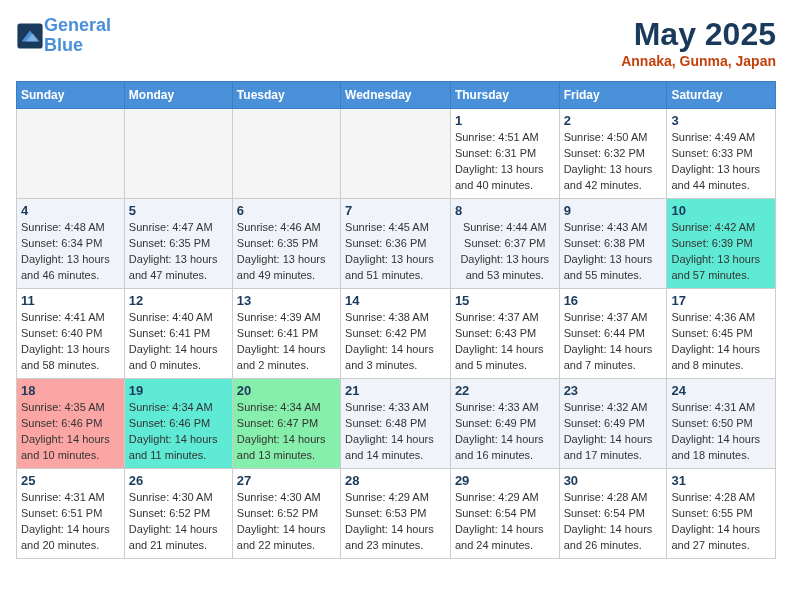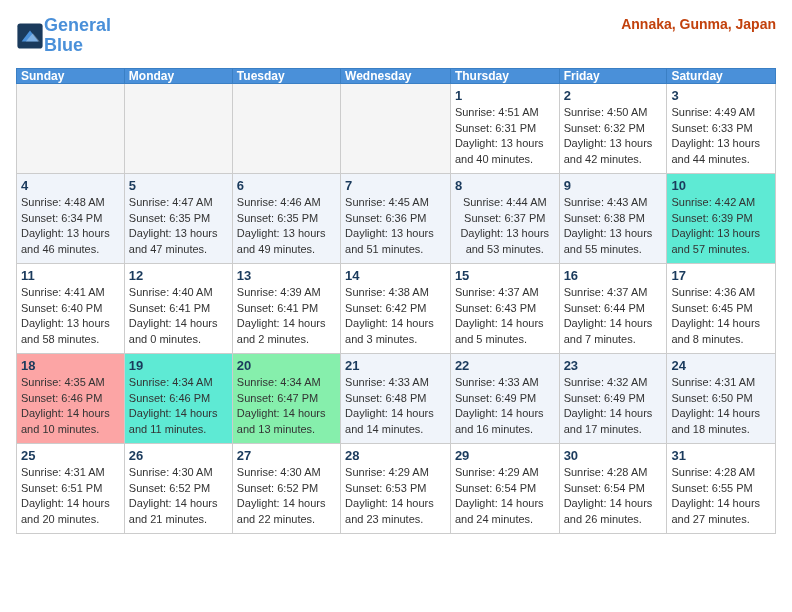--- a/index.html
+++ b/index.html
@@ -48,21 +48,21 @@
     }
     table {
       width: 100%;
       border-collapse: collapse;
       font-size: 11px;
     }
     .day-header {
       background: #4a90d9;
       color: #fff;
       font-weight: bold;
-      padding: 0 4px;
+      padding: 6px 4px;
       text-align: left;
       border: 1px solid #3a7fc4;
       font-size: 12px;
     }
     .day-cell {
       border: 1px solid #ccc;
       vertical-align: top;
       padding: 4px;
       height: 90px;
       width: 113px;
@@ -98,20 +98,21 @@
       <rect x="2" y="2" width="36" height="36" rx="4" fill="#1a3a5c"></rect>
       <polygon points="8,28 20,12 32,28" fill="#4a90d9"></polygon>
       <polygon points="14,28 24,16 34,28" fill="#fff" opacity="0.3"></polygon>
     </svg>
     <div class="logo-text">
       <div><span>General</span></div>
       <div><span style="color:#4a90d9">Blue</span></div>
     </div>
   </div>
   <div class="title-block">
+    <div class="month-title">May 2025</div>
     <div class="location">Annaka, Gunma, Japan</div>
   </div>
 </div>
 
 <table>
   <thead>
     <tr id="header-row">
         <th class="day-header">Sunday</th>
         <th class="day-header">Monday</th>
         <th class="day-header">Tuesday</th>

